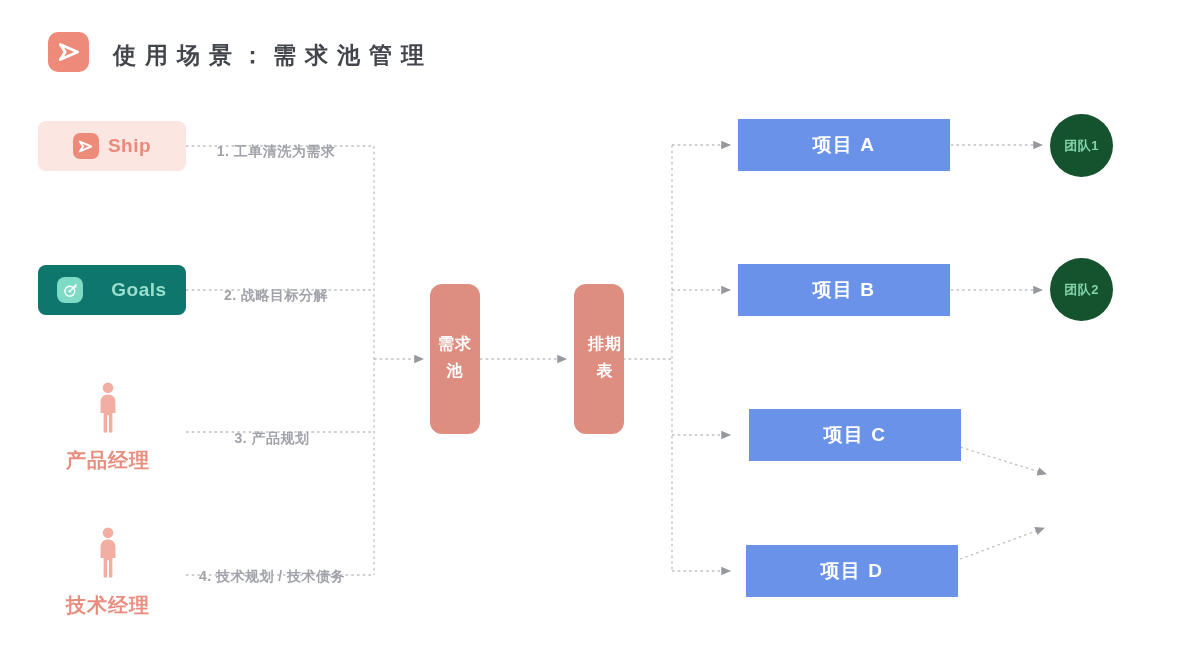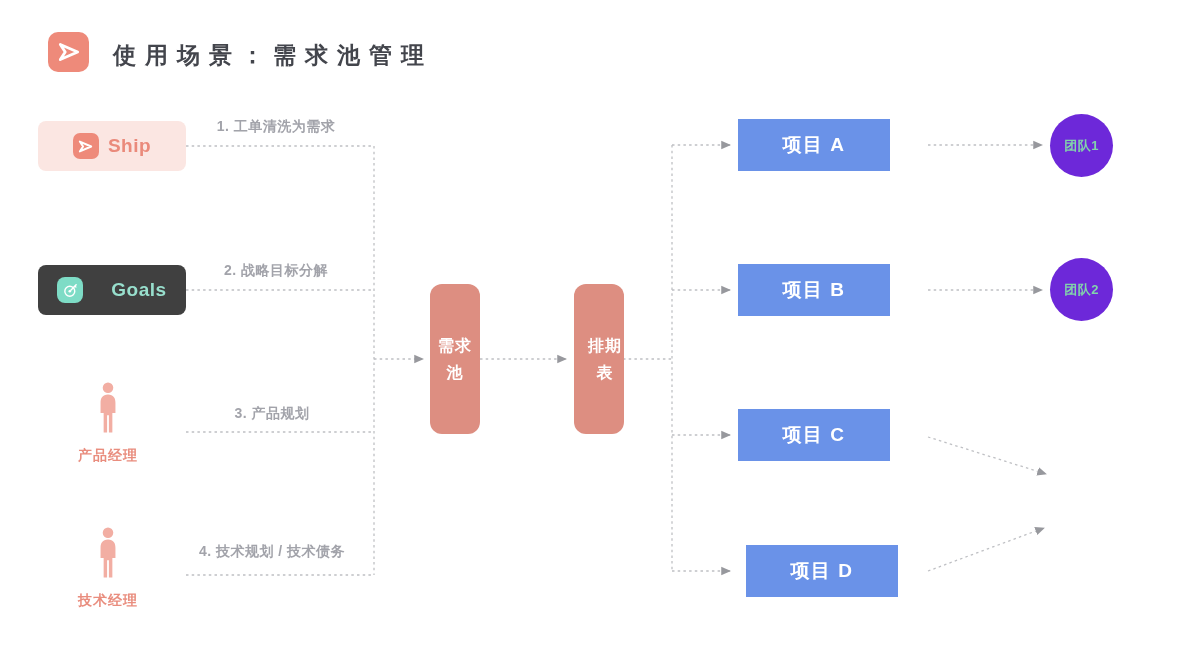--- a/index.html
+++ b/index.html
@@ -30,74 +30,74 @@
     fill: none; stroke: #BFC0C4; stroke-width: 1.3;
     stroke-dasharray: 2.5 3.2;
   }
   
   .src-node {
     position: absolute; left: 38px; width: 148px; height: 50px;
     border-radius: 8px;
     display: flex; align-items: center; justify-content: center; gap: 9px;
   }
   .src-node.ship  { top: 121px; background: #FBE6E2; }
-  .src-node.goals { top: 265px; background: #404040; gap: 28px; }
+  .src-node.goals { top: 265px; background: #0f766e; gap: 28px; }
   .badge {
     width: 26px; height: 26px; border-radius: 7px;
     display: flex; align-items: center; justify-content: center;
   }
   .badge.salmon { background: #EE8A7A; }
   .badge.mint   { background: #7EDCC6; border-radius: 8px; }
   .src-label { font-size: 19px; font-weight: bold; letter-spacing: .5px; }
   .ship-text  { color: #EA8A7B; }
   .goals-text { color: #98DFCD; }
   
   .person {
     position: absolute; left: 58px; width: 100px; text-align: center;
   }
   .person.pm   { top: 382px; }
   .person.tech { top: 527px; }
   .person-label {
-    margin-top: 6px; font-size: 14px; font-weight: bold; color: #E98D7E;
+    margin-top: 6px; font-size: 20px; font-weight: bold; color: #E98D7E;
     letter-spacing: 1px;
   }
   
   .edge-label {
     position: absolute; transform: translateX(-50%);
     font-size: 14px; font-weight: 600; color: #A2A3AA;
-    white-space: nowrap; letter-spacing: .5px;
+    white-space: nowrap; letter-spacing: .5px; margin-top: 25px;
   }
   
   .pill-node {
     position: absolute; top: 284px; width: 50px; height: 150px;
     background: #DD8E81; border-radius: 12px;
-    display: flex; align-items: center; justify-content: center;
+    display: flex; align-items: center; justify-content: center; font-family: Liberation Mono, monospace;
   }
   .pill-node .pill-text {
     width: 38px; text-align: center; color: #ffffff;
     font-size: 16px; font-weight: bold; line-height: 1.7;
     letter-spacing: 1px; word-break: break-all;
   }
   .pill-node.pool     { left: 430px; }
   .pill-node.schedule { left: 574px; justify-content: flex-end; }
   
   .project {
-    position: absolute; left: 738px; width: 152px; height: 52px;
+    position: absolute; left: 738px; width: 212px; height: 52px;
     background: #6A92E8; color: #ffffff;
     display: flex; align-items: center; justify-content: center;
     font-size: 19px; font-weight: bold; letter-spacing: 1.5px;
   }
   .project.a { top: 119px; }
   .project.b { top: 264px; }
-  .project.c { top: 409px; }
+  .project.c { top: 409px; margin-left: 11px; }
   .project.d { top: 545px; margin-left: 8px; }
   
   .team {
     position: absolute; left: 1050px; width: 63px; height: 63px;
-    background: #6d28d9; border-radius: 50%;
+    background: #14532d; border-radius: 50%;
     display: flex; align-items: center; justify-content: center;
     font-size: 13px; font-weight: bold; color: #82D3AB;
     letter-spacing: .5px;
   }
   .team.t1 { top: 114px; }
   .team.t2 { top: 258px; }
   .team.t3 { top: 469px; }
 </style>
 </head>
 <body>

